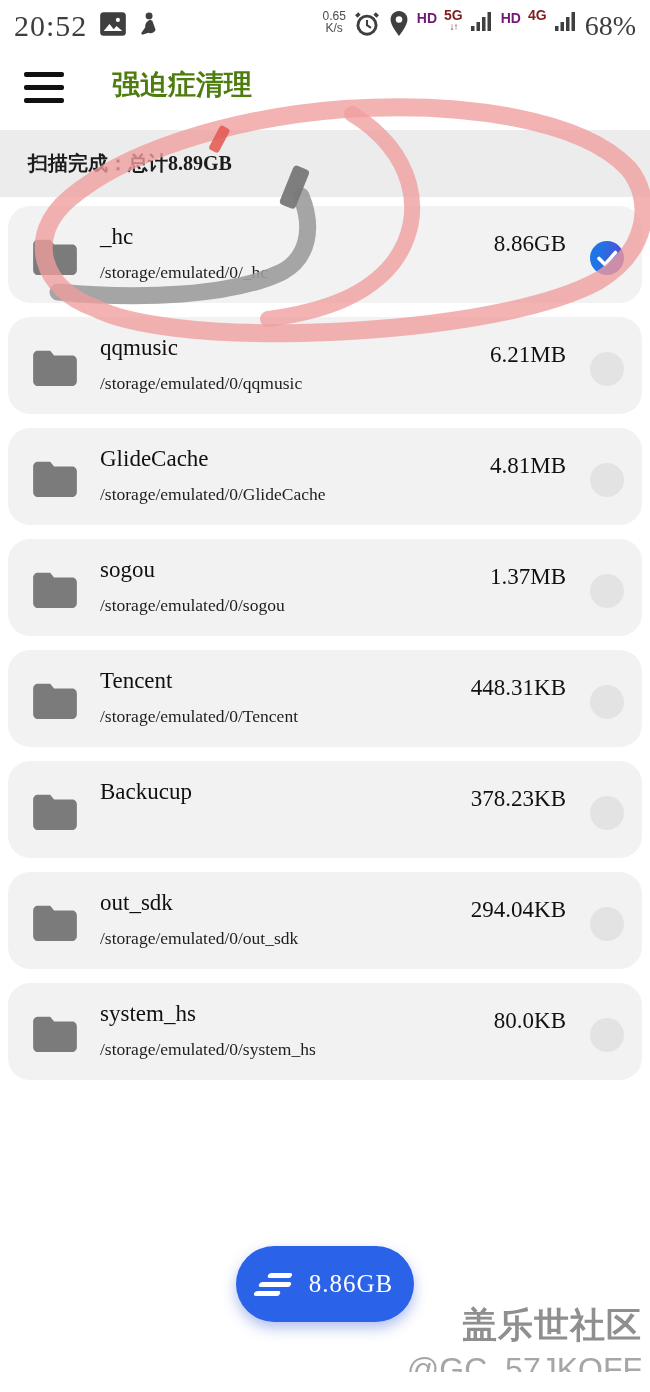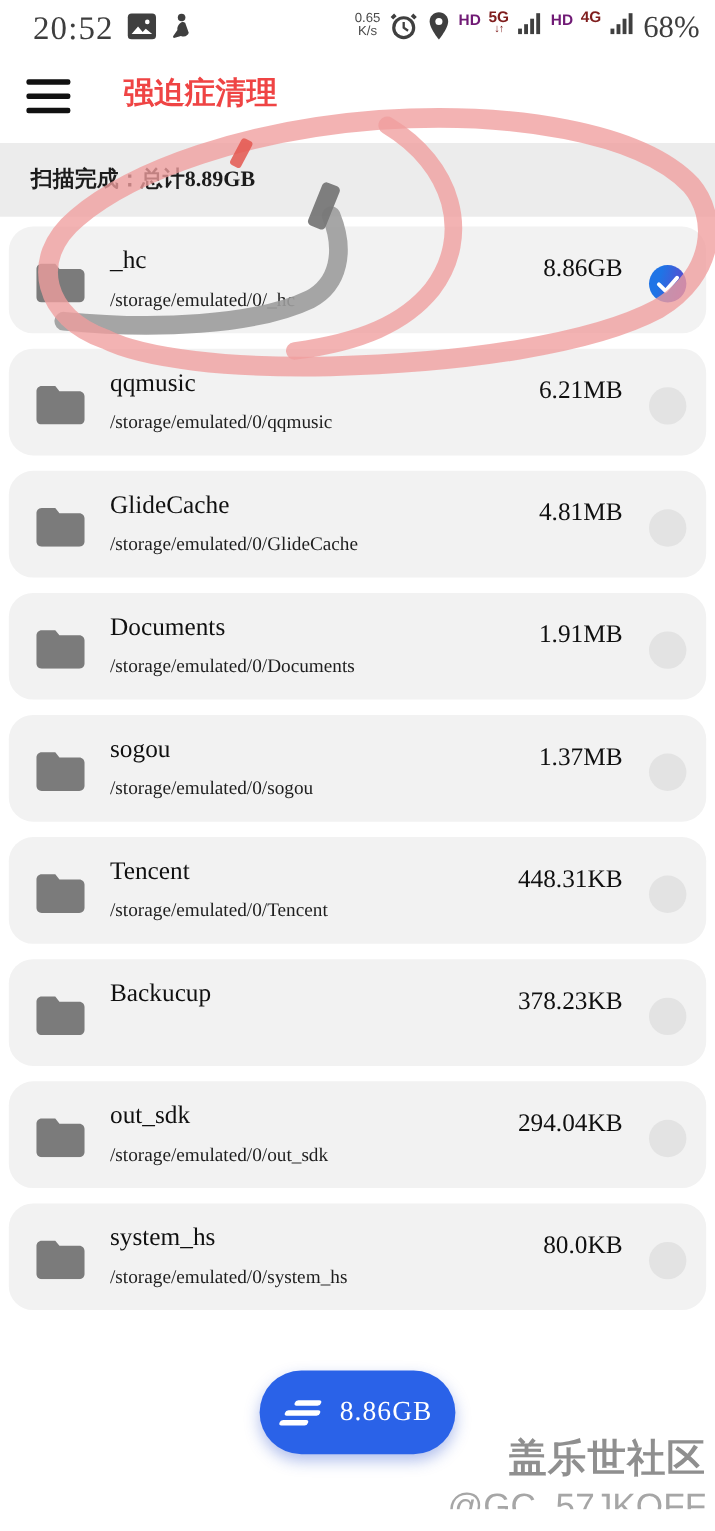--- a/index.html
+++ b/index.html
@@ -1,38 +1,38 @@
 <!DOCTYPE html>
 <html><head>
 <meta charset="utf-8">
 <style>
   html,body{margin:0;padding:0;background:#fff;}
   #screen{position:relative;width:650px;height:1392px;overflow:hidden;background:#fff;
           font-family:"Liberation Serif","DejaVu Serif",serif;}
 
   
-  .statusbar{position:absolute;top:0;left:16px;right:0;height:52px;display:flex;align-items:center;
+  .statusbar{position:absolute;top:0;left:0;right:0;height:52px;display:flex;align-items:center;
              padding:16px 14px;box-sizing:border-box;color:#3c3c3c;}
   .sb-time{font-size:30px;color:#3e3e3e;letter-spacing:1px;}
   .sb-left-icons{display:flex;align-items:center;gap:10px;margin-left:12px;}
   .sb-right{margin-left:auto;display:flex;align-items:flex-start;gap:7px;}
   .sb-speed{display:flex;flex-direction:column;align-items:center;line-height:12px;
             font-size:12px;color:#4a4a4a;font-family:"Liberation Sans",sans-serif;}
   .sb-hd{font-size:14px;font-weight:bold;font-family:Liberation Sans, sans-serif;color:#701a75;}
   .sb-net{display:flex;flex-direction:column;align-items:center;line-height:11px;
           font-family:"Liberation Sans",sans-serif;color:#7f1d1d;}
   .sb-net .g{font-size:14px;font-weight:bold;}
   .sb-net .arrows{font-size:10px;letter-spacing:-1px;}
   .sb-batt{font-size:28px;color:#3e3e3e;}
 
   
   .header{position:absolute;top:52px;left:0;right:0;height:76px;background:#fff;}
   .hamburger{position:absolute;left:24px;top:20px;width:40px;height:34px;cursor:pointer;}
   .hamburger span{display:block;height:5px;background:#111;border-radius:2px;margin-bottom:8px;}
-  .app-title{position:absolute;left:112px;top:14px;font-size:28px;font-weight:bold;color:#ef4444;}
+  .app-title{position:absolute;left:112px;top:14px;font-size:28px;font-weight:bold;color:#4d7c0f;}
 
   
   .banner{position:absolute;top:130px;left:0;right:0;height:67px;background:#ececec;}
   .banner-text{position:absolute;left:28px;top:0;line-height:67px;font-size:20px;
                font-weight:bold;color:#1c1c1c;}
 
   
   .list{position:absolute;top:206px;left:8px;right:8px;}
   .row{position:relative;height:97px;margin-bottom:14px;background:#f2f2f2;border-radius:22px;}
   .folder{position:absolute;left:24px;top:31px;width:46px;height:38px;}
@@ -196,33 +196,20 @@
       <div class="checkbox">
         
       </div>
     </div>
       <div class="row">
       <span class="folder">
         <svg viewBox="0 0 24 20">
             <path d="M9.5 1.5l2 2.5H21c1.4 0 2.5 1.1 2.5 2.5v11c0 1.4-1.1 2.5-2.5 2.5H3C1.6 20 .5 18.9.5 17.5V4C.5 2.6 1.6 1.5 3 1.5h6.5z" fill="#7b7b7b"></path>
           </svg>
       </span>
-      <div class="fname">Documents</div>
-      <div class="fpath">/storage/emulated/0/Documents</div>
-      <div class="fsize">1.91MB</div>
-      <div class="checkbox">
-        
-      </div>
-    </div>
-      <div class="row">
-      <span class="folder">
-        <svg viewBox="0 0 24 20">
-            <path d="M9.5 1.5l2 2.5H21c1.4 0 2.5 1.1 2.5 2.5v11c0 1.4-1.1 2.5-2.5 2.5H3C1.6 20 .5 18.9.5 17.5V4C.5 2.6 1.6 1.5 3 1.5h6.5z" fill="#7b7b7b"></path>
-          </svg>
-      </span>
       <div class="fname">sogou</div>
       <div class="fpath">/storage/emulated/0/sogou</div>
       <div class="fsize">1.37MB</div>
       <div class="checkbox">
         
       </div>
     </div>
       <div class="row">
       <span class="folder">
         <svg viewBox="0 0 24 20">

